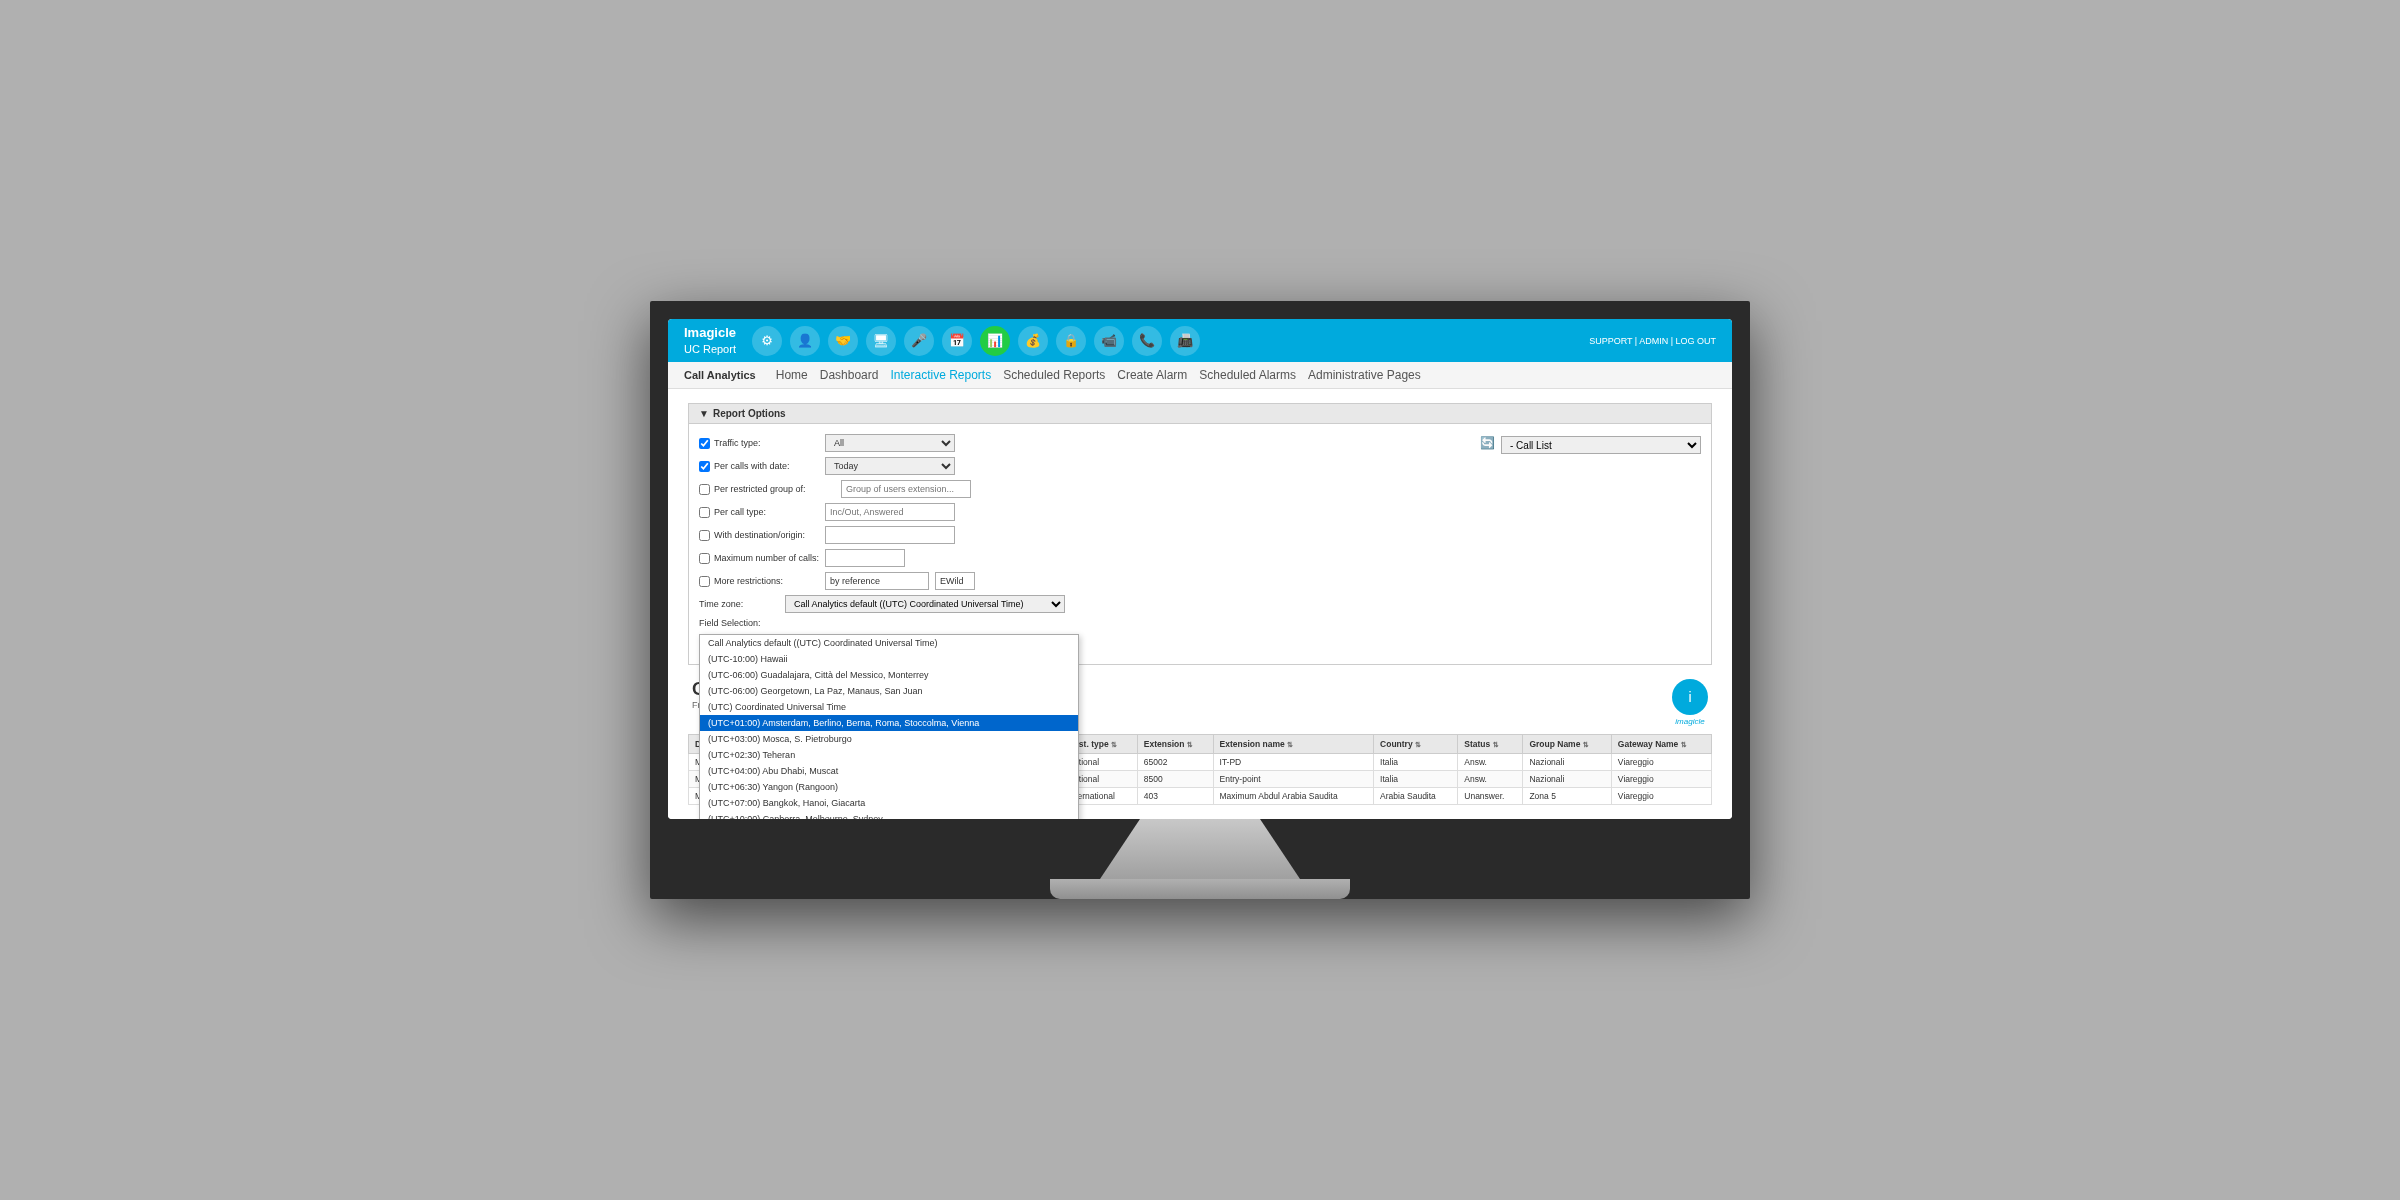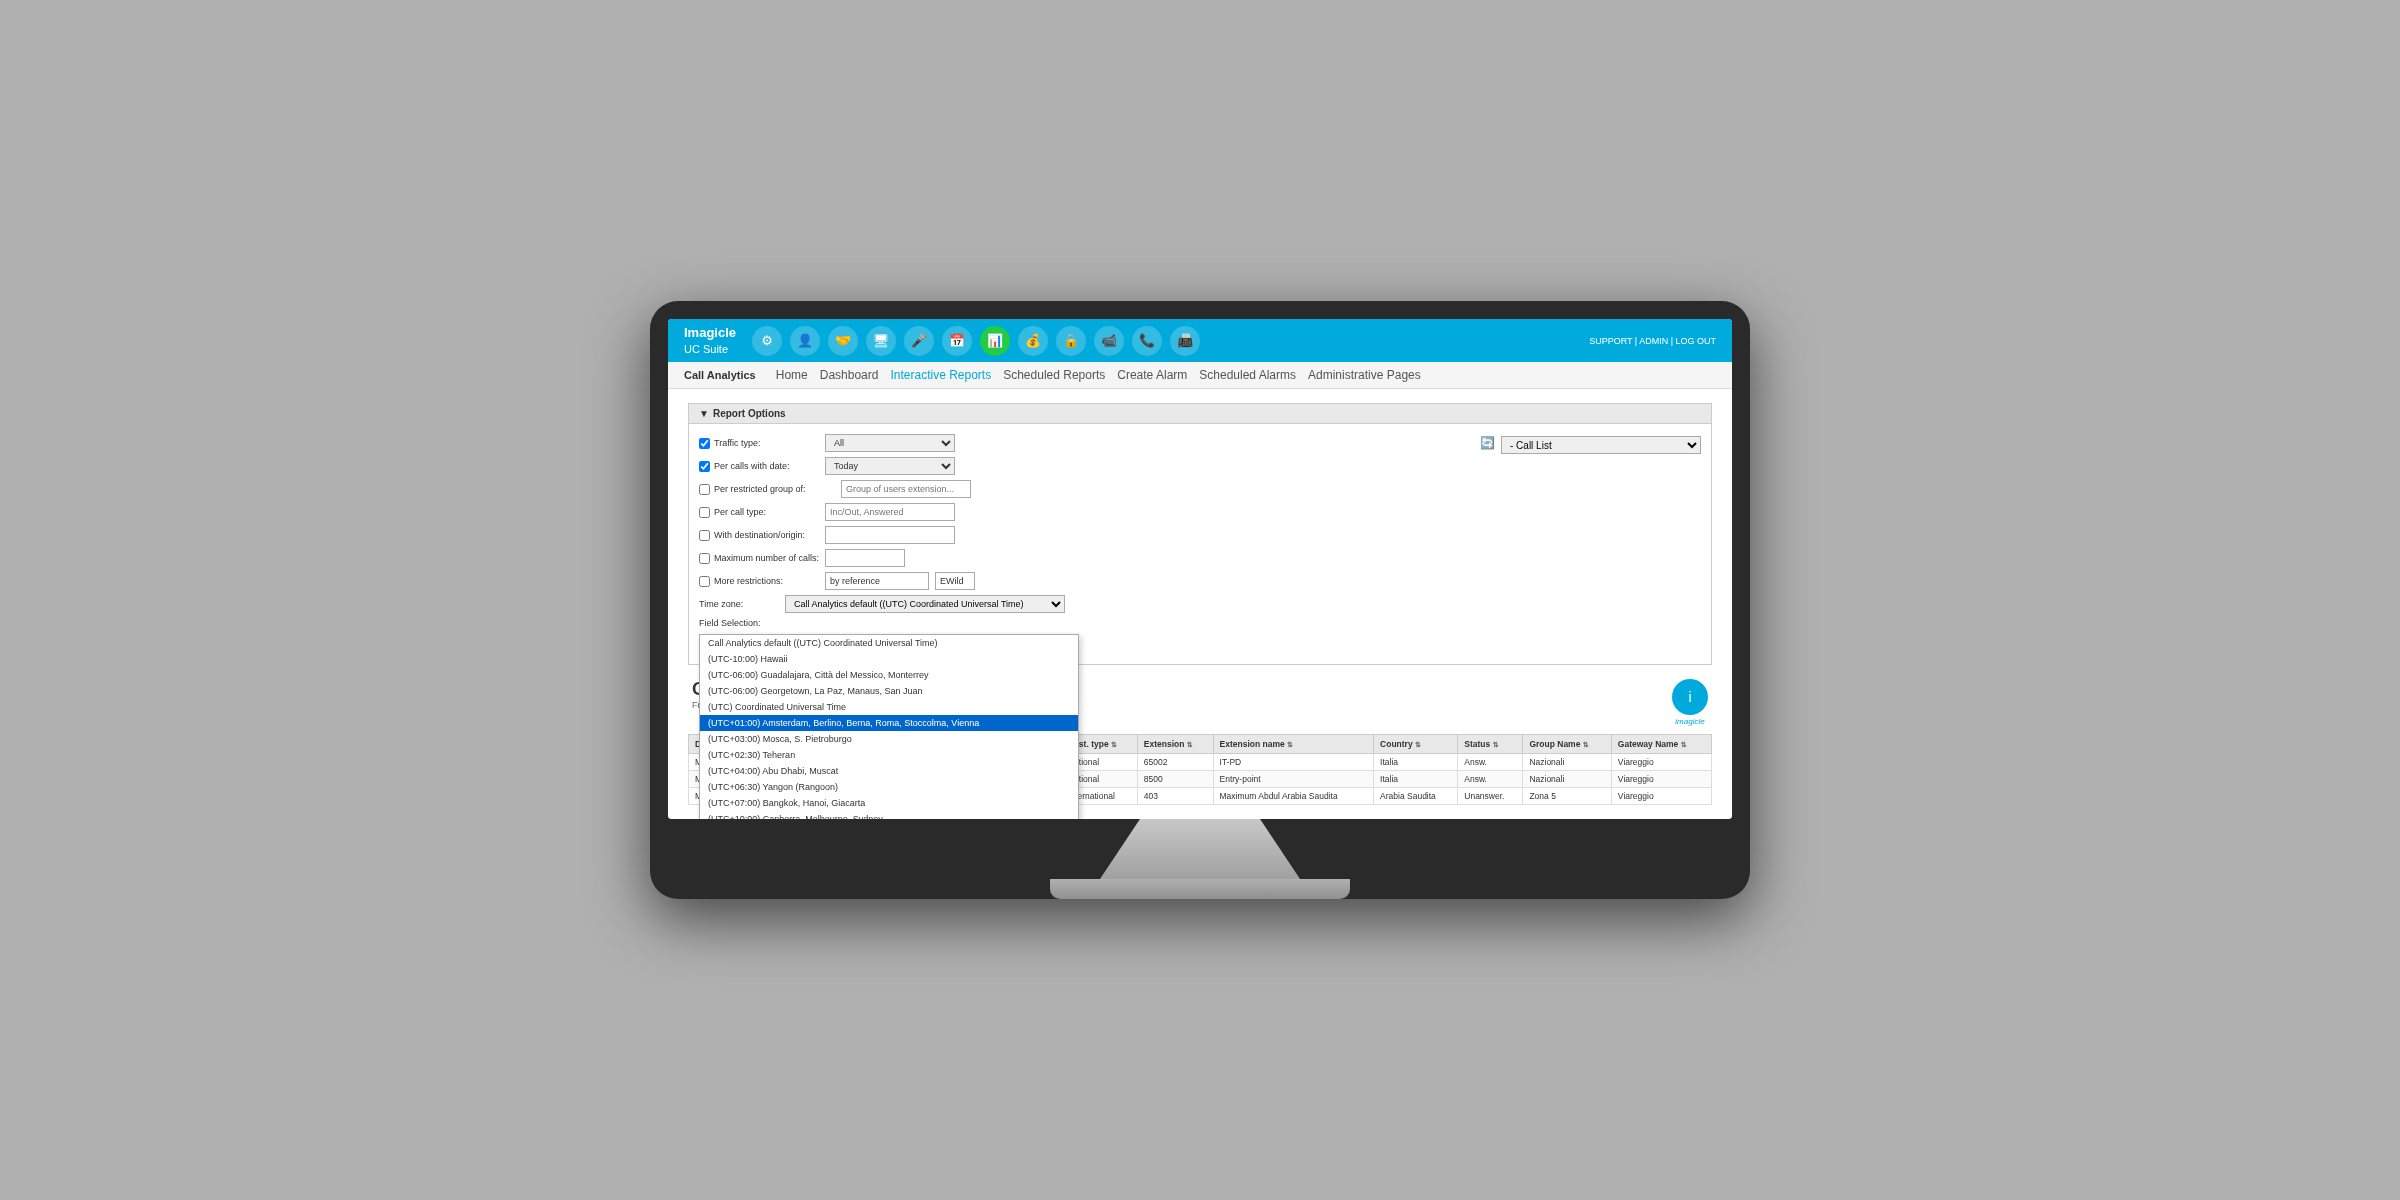--- a/index.html
+++ b/index.html
@@ -8,21 +8,21 @@
       display: flex;
       justify-content: center;
       align-items: center;
       min-height: 100vh;
       font-family: Arial, sans-serif;
     }
 
     .monitor-outer {
       width: 1100px;
       background: #2a2a2a;
-      border-radius: 28px;
+      border-radius: 2px;
       padding: 18px 18px 0 18px;
       position: relative;
       box-shadow: 0 20px 60px rgba(0,0,0,0.6);
     }
 
     .monitor-screen {
       background: #fff;
       border-radius: 4px;
       overflow: hidden;
       position: relative;
@@ -367,21 +367,21 @@
 </head>
 <body>
 
 <div class="monitor-outer">
   <div class="monitor-screen">
 
     <div class="top-bar">
       <div class="top-bar-left">
         <div class="logo-area">
           <div class="brand">Imagicle</div>
-          <div>UC Suite</div>
+          <div>UC Report</div>
         </div>
         <div class="nav-icons">
           <div class="nav-icon">⚙</div>
           <div class="nav-icon">👤</div>
           <div class="nav-icon">🤝</div>
           <div class="nav-icon">🖥</div>
           <div class="nav-icon">🎤</div>
           <div class="nav-icon">📅</div>
           <div class="nav-icon active">📊</div>
           <div class="nav-icon">💰</div>

